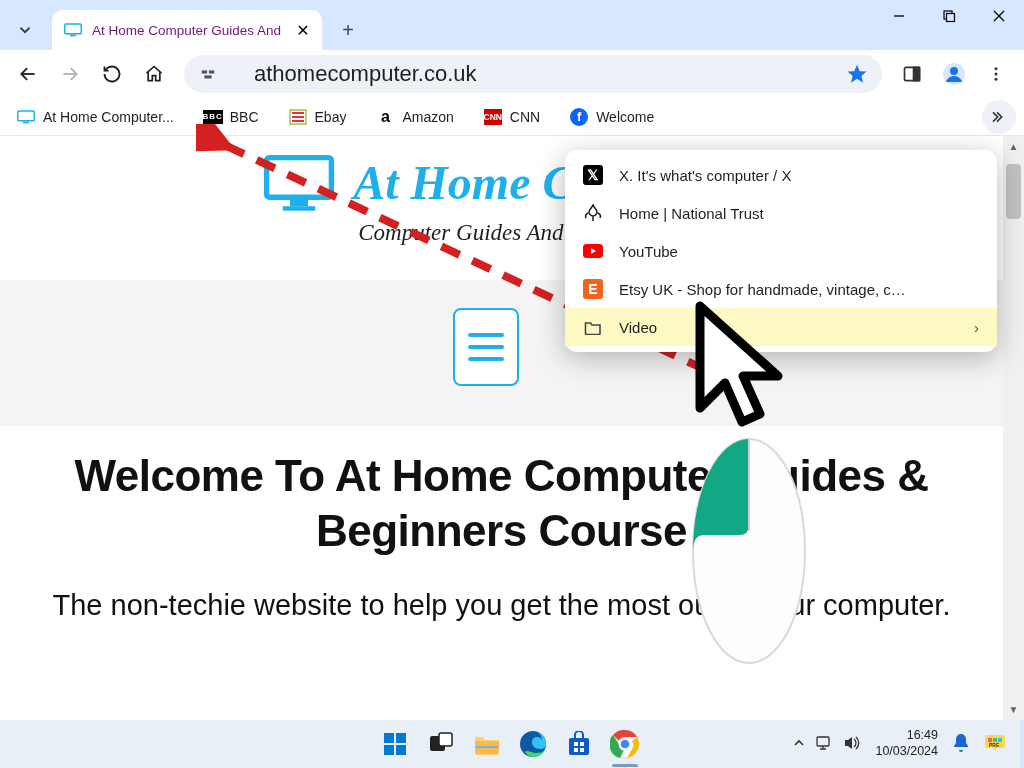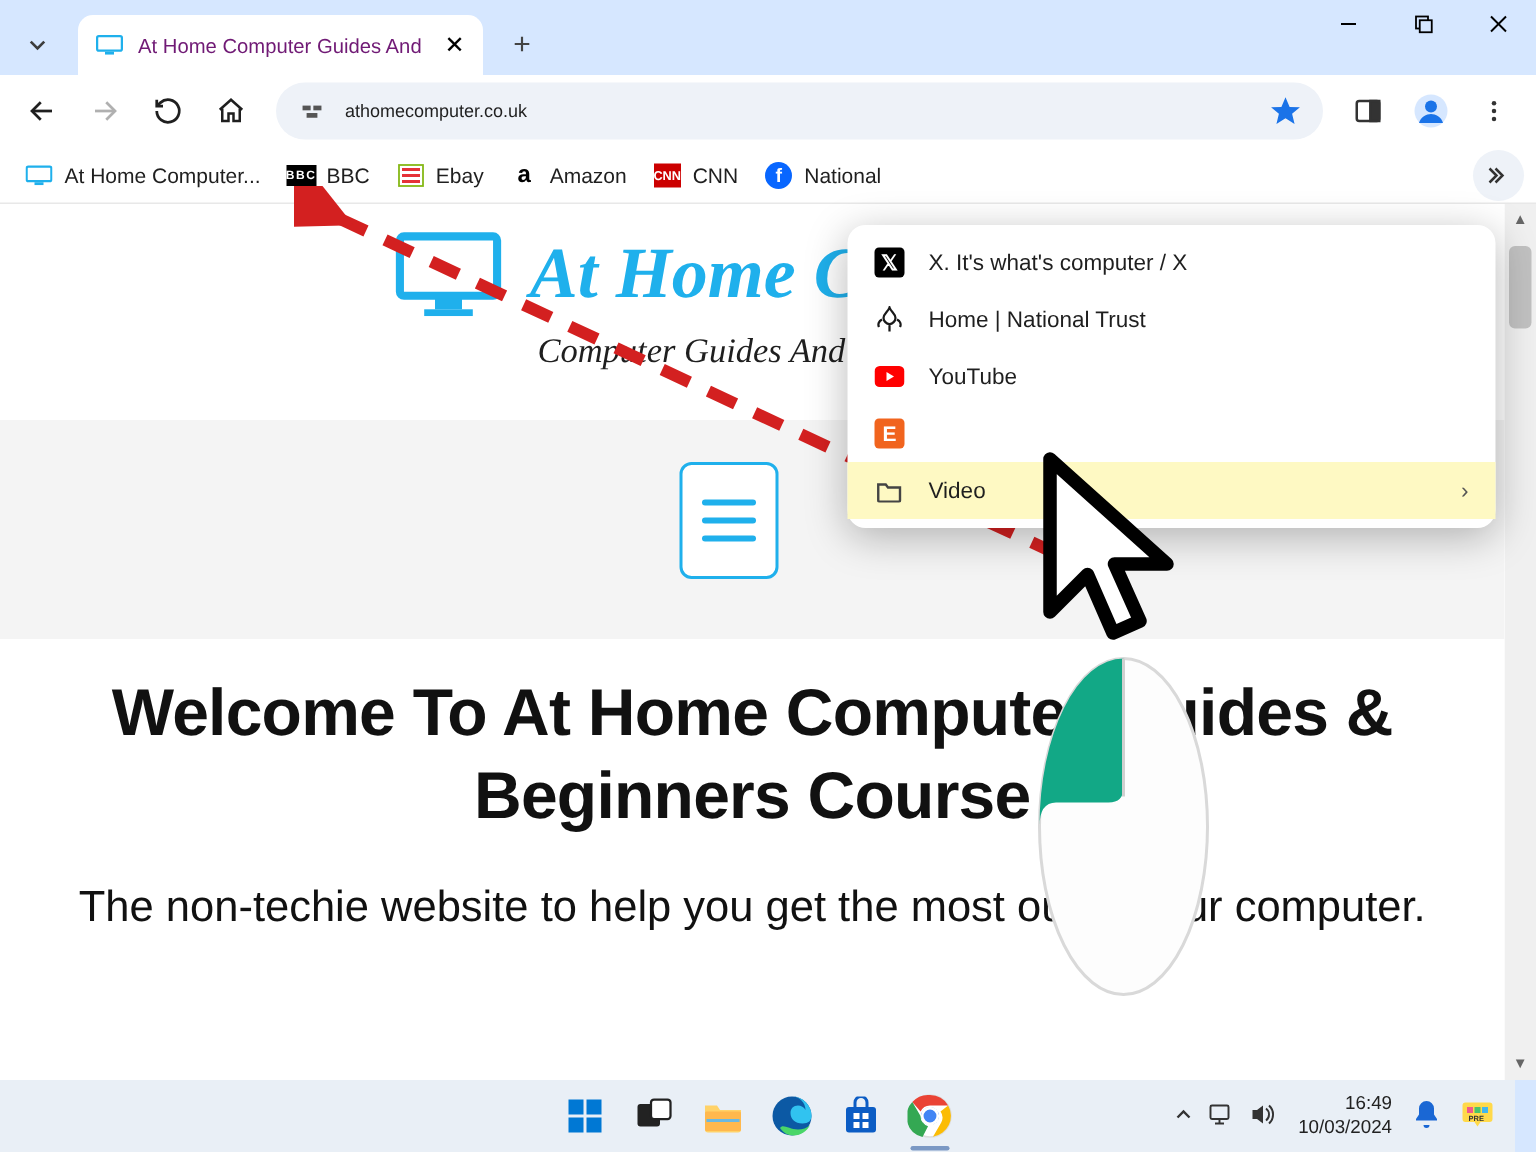--- a/index.html
+++ b/index.html
@@ -18,26 +18,26 @@
 .win-btn { width:50px; height:32px; display:flex; align-items:center; justify-content:center; cursor:pointer;}
 .win-btn svg { width:14px; height:14px; }
 
 
 .toolbar { height:48px; background:#fff; display:flex; align-items:center; padding:0 8px; gap:2px;}
 .nav-btn { width:40px; height:40px; display:flex; align-items:center; justify-content:center; border-radius:20px; cursor:pointer; color:#1f1f1f;}
 .nav-btn.disabled { color:#b0b0b0; }
 .nav-btn svg { width:20px; height:20px; }
 .omnibox { flex:1; height:38px; background:#eef2f8; border-radius:20px; display:flex; align-items:center; padding:0 14px 0 14px; margin:0 8px; position:relative;}
 .site-chip { width:20px; height:20px; display:flex; align-items:center; justify-content:center; margin-right:12px;}
-.url { font-size:12px; color:#1f1f1f; flex:1; border:none; background:transparent; outline:none;}
+.url { font-size:22px; color:#1f1f1f; flex:1; border:none; background:transparent; outline:none;margin-left:24px;}
 .star { color:#1a73e8; margin-left:auto; }
 .toolbar-icon { width:40px; height:40px; display:flex; align-items:center; justify-content:center; border-radius:20px; cursor:pointer; color:#333;}
 
 
-.bookmarks { height:38px; background:#fff; display:flex; align-items:center; padding:0 8px; gap:0; border-bottom:1px solid #e8e8e8; position:relative;}
+.bookmarks { height:38px; background:#fff; display:flex; align-items:center; padding:0 8px; gap:12px; border-bottom:1px solid #e8e8e8; position:relative;}
 .bm { display:flex; align-items:center; padding:5px 9px; border-radius:5px; cursor:pointer; font-size:14px; color:#1f1f1f; gap:8px; white-space:nowrap;}
 .bm-icon { width:18px; height:18px; display:flex; align-items:center; justify-content:center; font-size:11px;}
 .bm-overflow { margin-left:auto; width:34px; height:34px; border-radius:17px; background:#eef2f8; display:flex; align-items:center; justify-content:center; cursor:pointer;}
 
 
 .content { position:absolute; top:136px; left:0; right:0; bottom:48px; background:#fff; overflow:hidden; }
 .page-inner { width:1003px; height:100%; position:relative; background:#fff; overflow-y:auto;}
 .gray-band { background:#f4f4f4; position:absolute; top:144px; left:0; right:0; height:146px;}
 .scrollbar-track { position:absolute; right:0; top:0; bottom:0; width:21px; background:#f0f0f0;}
 .scrollbar-thumb { position:absolute; right:3px; top:28px; width:15px; height:55px; background:#c1c1c1; border-radius:4px;}
@@ -62,21 +62,21 @@
 .menu-item.hover { background:#fef9c3; }
 .menu-item .micon { width:20px; height:20px; display:flex; align-items:center; justify-content:center; font-size:14px;}
 .menu-item .chev { margin-left:auto; color:#555;}
 
 
 .big-cursor { position:absolute; top:298px; left:690px; z-index:60; }
 .mouse-graphic { position:absolute; top:435px; left:690px; width:118px; height:232px; z-index:55;}
 .dashed-arrow { position:absolute; top:124px; left:196px; width:530px; height:260px; z-index:45; pointer-events:none;}
 
 
-.taskbar { position:absolute; bottom:0; left:0; right:14px; height:48px; background:#e9eff6; display:flex; align-items:center; padding:0 14px;}
+.taskbar { position:absolute; bottom:0; left:0; right:4px; height:48px; background:#e9eff6; display:flex; align-items:center; padding:0 14px;}
 .task-center { position:absolute; left:50%; transform:translateX(-50%); display:flex; gap:8px;}
 .task-icon { width:38px; height:38px; border-radius:6px; display:flex; align-items:center; justify-content:center; cursor:pointer;}
 .tray { margin-left:auto; display:flex; align-items:center; gap:14px; font-size:12.5px; color:#222;}
 .clock { text-align:right; line-height:1.25;}
 .tray-icons { display:flex; gap:10px; align-items:center;}
 
 
 .fav-monitor { color:#1fb0ec; }
 .fav-bbc { background:#000; color:#fff; width:22px; height:14px; font-size:8px; font-weight:bold; display:flex; align-items:center; justify-content:center; letter-spacing:1px;}
 .fav-amazon { font-weight:bold; font-size:16px; color:#000;}
@@ -220,21 +220,21 @@
   <div class="bm">
       <span class="bm-icon">
         <span class="fav-cnn">CNN</span>
       </span>
       <span>CNN</span>
     </div>
   <div class="bm">
       <span class="bm-icon">
         <span class="fav-fb">f</span>
       </span>
-      <span>National</span>
+      <span>Welcome</span>
     </div>
   <div class="bm-overflow">
       <svg width="16" height="16" viewBox="0 0 24 24" fill="none" stroke="#333" stroke-width="2.5">
         <polyline points="9 5 16 12 9 19"></polyline>
         <polyline points="3 5 10 12 3 19"></polyline>
       </svg>
     </div>
 </div>
 
 <div class="content">
@@ -285,20 +285,21 @@
       <span class="micon fav-yt">
         <svg width="20" height="14" viewBox="0 0 20 14">
           <rect width="20" height="14" rx="3.5" fill="#ff0000"></rect>
           <polygon points="8,4 8,10 13,7" fill="#fff"></polygon>
         </svg>
       </span>
       <span>YouTube</span>
     </div>
   <div class="menu-item">
       <span class="micon fav-etsy">E</span>
+      <span>Etsy UK - Shop for handmade, vintage, c…</span>
     </div>
   <div class="menu-item hover">
       <span class="micon fav-folder">
         <svg width="18" height="15" viewBox="0 0 18 15" fill="none" stroke="#444" stroke-width="1.6">
           <path d="M1.5 3h5l1.5 2h8v8.5a1 1 0 0 1-1 1H2.5a1 1 0 0 1-1-1V3z"></path>
         </svg>
       </span>
       <span>Video</span>
       <span class="chev">›</span>
     </div>

